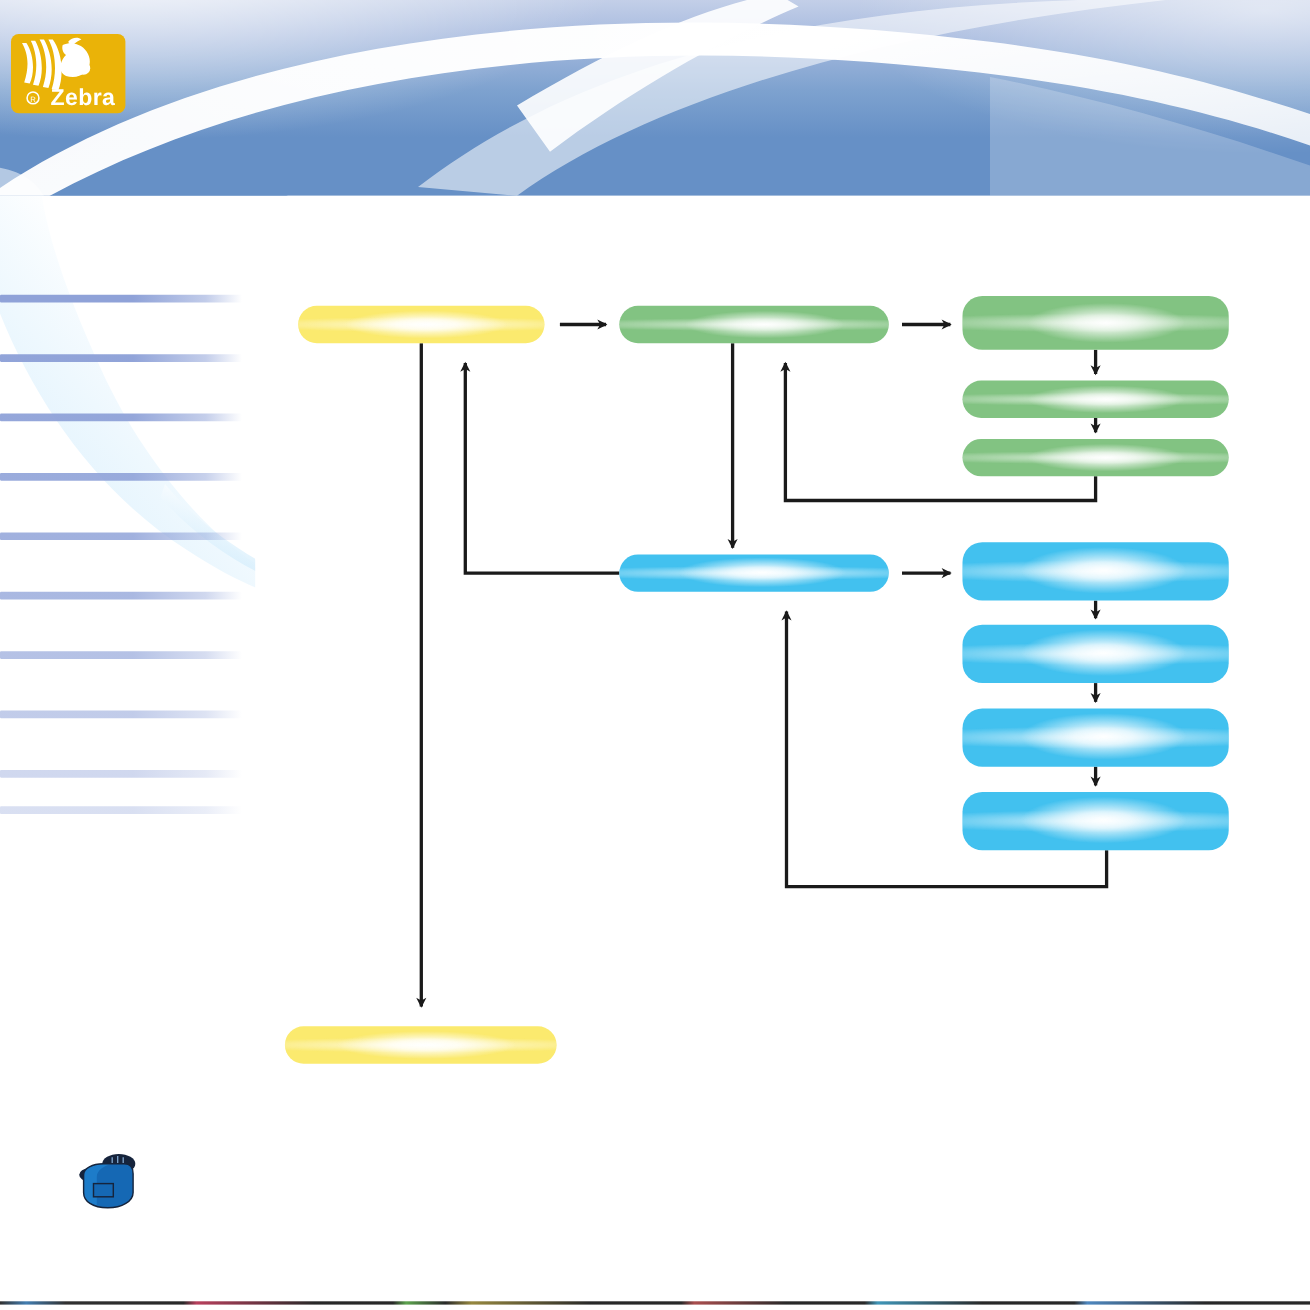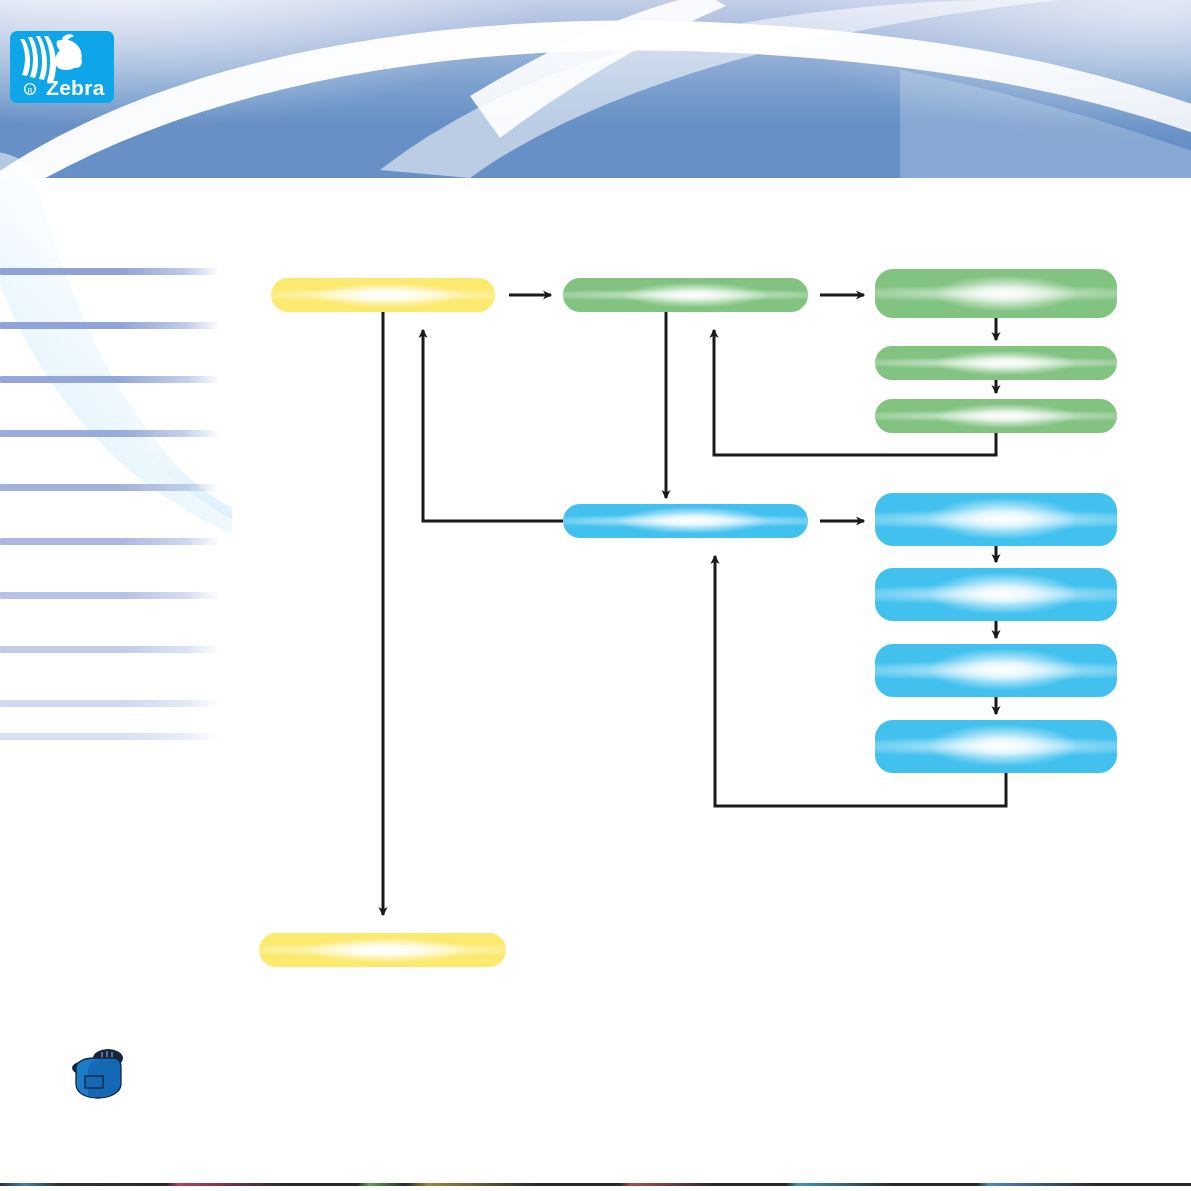--- a/index.html
+++ b/index.html
@@ -53,21 +53,21 @@
     left:0;
     height:7px;
     border-radius:1px;
   }
 
   
   .logo{
     position:absolute;
     left:10px; top:31px;
     width:104px; height:72px;
-    background:#0ea5e9;
+    background:#eab308;
     border-radius:7px;
     overflow:hidden;
   }
   .logo svg{display:block;}
 
   
   .node{
     position:absolute;
     border-radius:18px;
     overflow:hidden;

